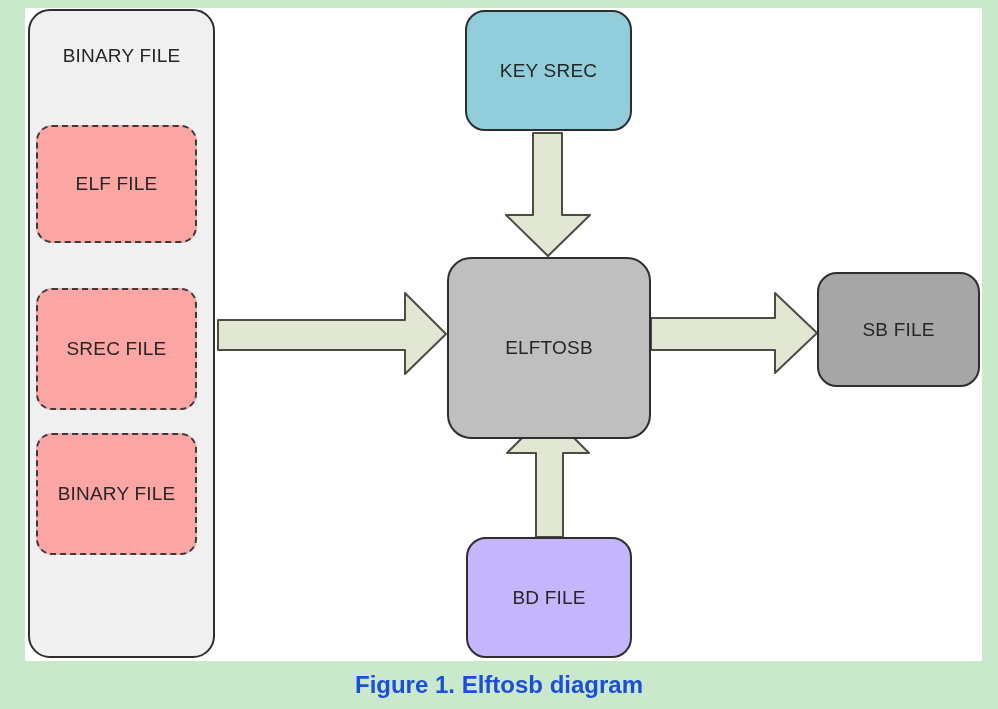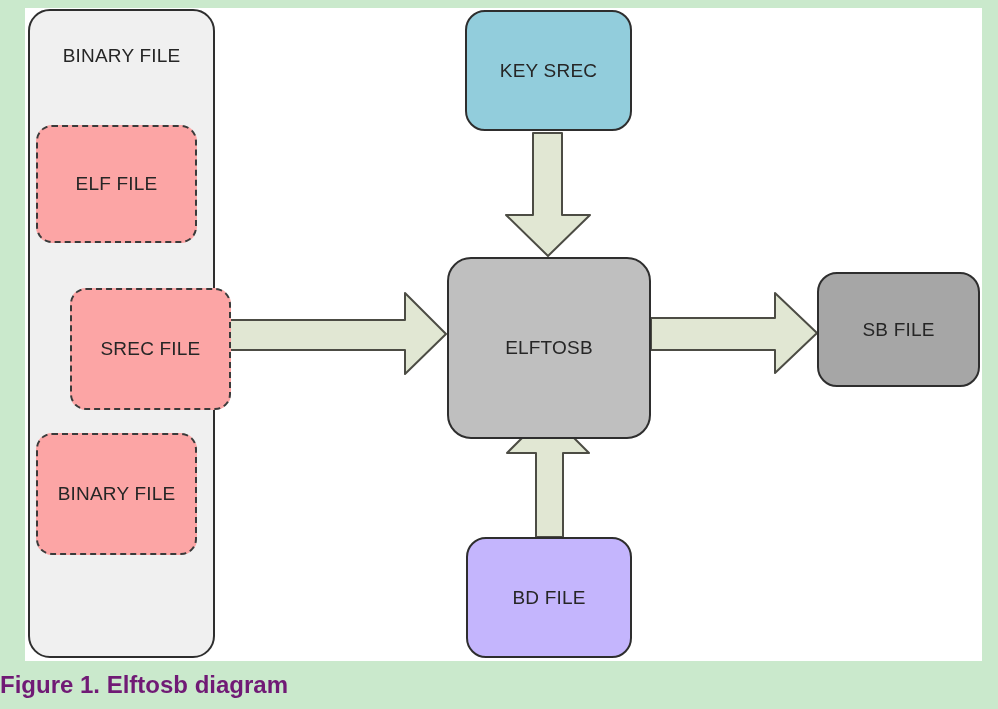--- a/index.html
+++ b/index.html
@@ -49,21 +49,21 @@
     padding-top: 34px;
   }
   .dashed-box {
     border: 2px dashed #3a3a3a;
     border-radius: 16px;
     background: #fca5a5;
     left: 36px;
     width: 161px;
   }
   .elf-box    { top: 125px; height: 118px; }
-  .srec-box   { top: 288px; height: 122px; margin-left: 34px; }
+  .srec-box   { top: 288px; height: 122px; }
   .binary-box { top: 433px; height: 122px; }
   .key-box {
     left: 465px; top: 10px;
     width: 167px; height: 121px;
     background: #92cddc;
     border-radius: 20px;
   }
   .elftosb-box {
     left: 447px; top: 257px;
     width: 204px; height: 182px;
@@ -80,24 +80,24 @@
   .bd-box {
     left: 466px; top: 537px;
     width: 166px; height: 121px;
     background: #c4b5fd;
     border-radius: 20px;
   }
   .caption {
     position: absolute;
     left: 0; top: 669px;
     width: 998px;
-    text-align: left;
+    text-align: center;
     font-size: 24px;
     font-weight: bold;
-    color: #701a75;
+    color: #1d4ed8;
     line-height: 32px;
     z-index: 2;
   }
 </style>
 </head>
 <body>
 
 <div class="canvas"></div>
 
 <svg class="arrow-layer" viewBox="0 0 998 709" xmlns="http://www.w3.org/2000/svg">

